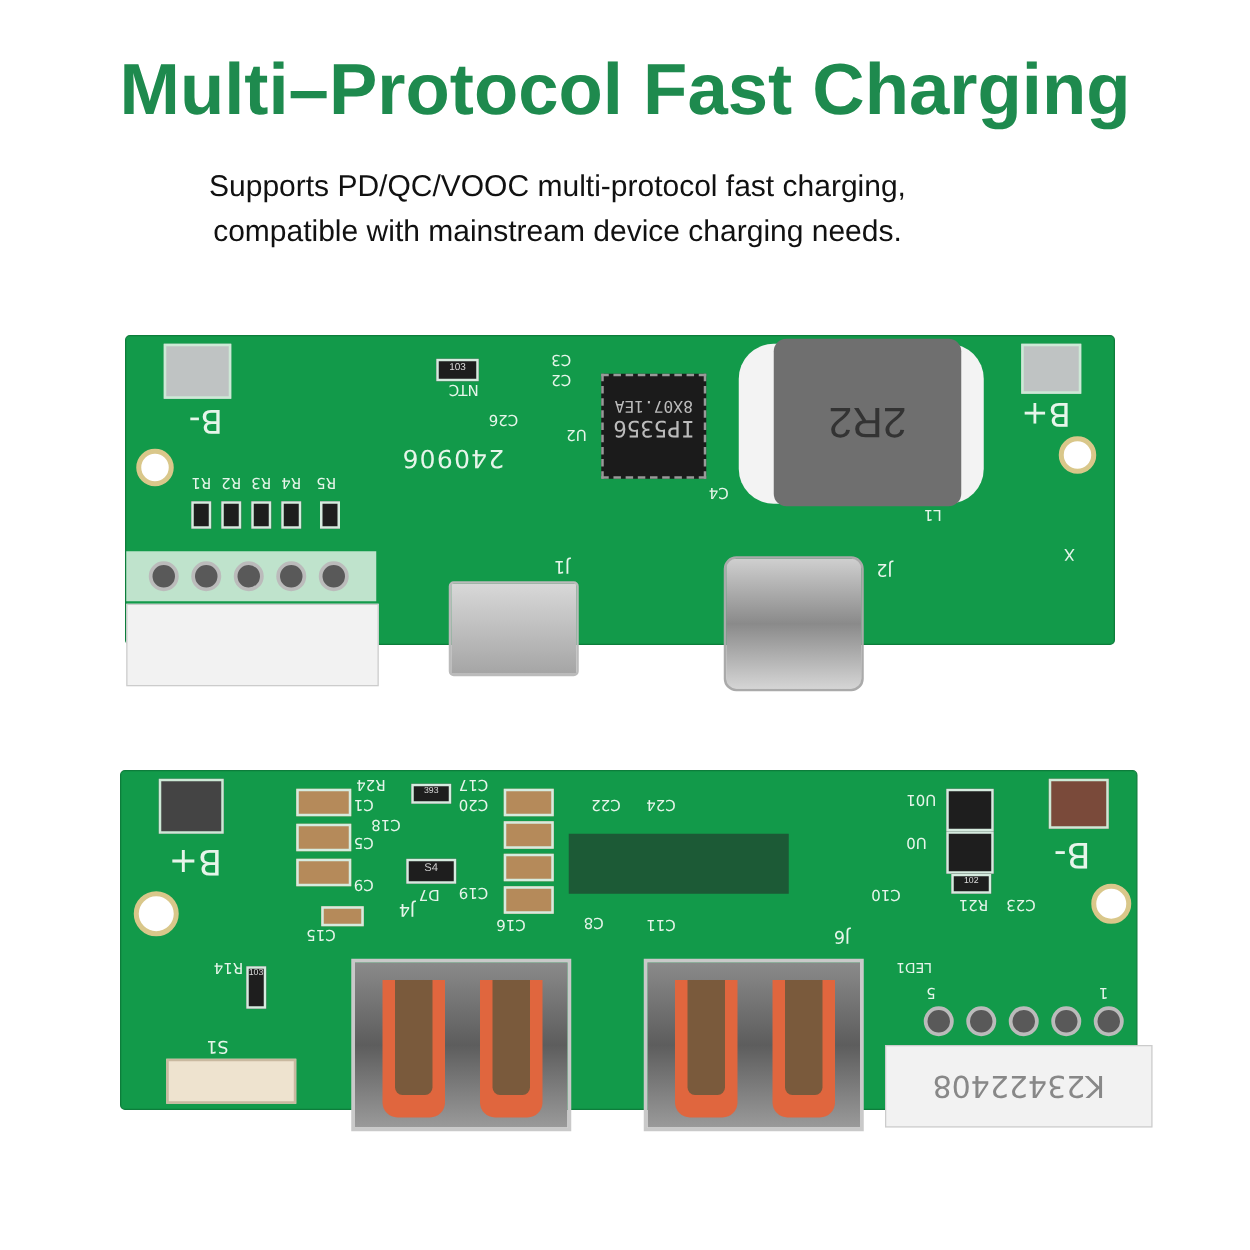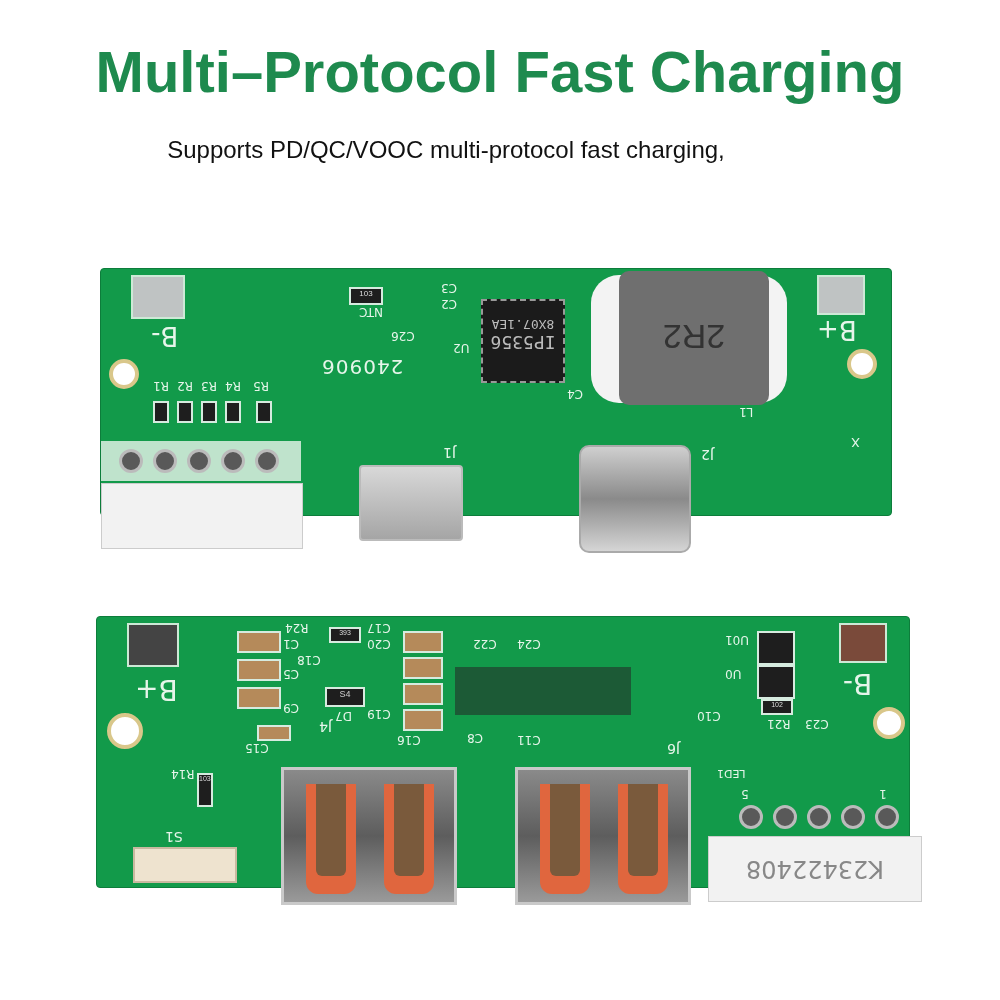--- a/index.html
+++ b/index.html
@@ -23,20 +23,21 @@
   .res{position:absolute;background:#1e1e1e;border:2px solid #d6ebdf;}
   .switch{position:absolute;background:#eee3cf;border:2px solid #c9b9a0;}
   .pin{position:absolute;width:18px;height:18px;border-radius:50%;background:#595959;border:3px solid #bbb;}
 </style>
 </head>
 <body>
 
 <div class="title">Multi–Protocol Fast Charging</div>
 <div class="subtitle">
   <div>Supports PD/QC/VOOC multi-protocol fast charging,</div>
+  <div>compatible with mainstream device charging needs.</div>
 </div>
 
 <div class="board" style="left:100px;top:268px;width:790px;height:246px;border-radius:4px;">
   <div class="pad" style="left:30px;top:6px;width:50px;height:40px;"></div>
   <div class="silk" style="left:50px;top:52px;font-size:26px;">B-</div>
   <div class="hole" style="left:8px;top:90px;width:22px;height:22px;"></div>
   <div style="position:absolute;left:52px;top:110px;width:120px;">
     <span class="silk" style="left:0;top:0;font-size:12px;">R1</span>
     <span class="silk" style="left:24px;top:0;font-size:12px;">R2</span>
     <span class="silk" style="left:48px;top:0;font-size:12px;">R3</span>

